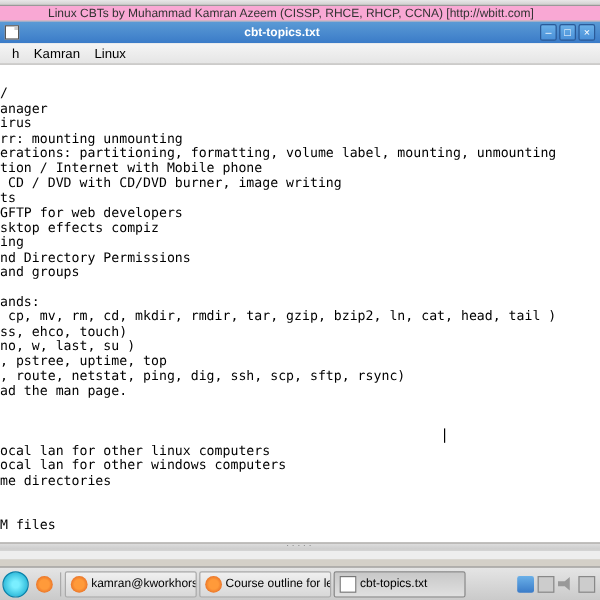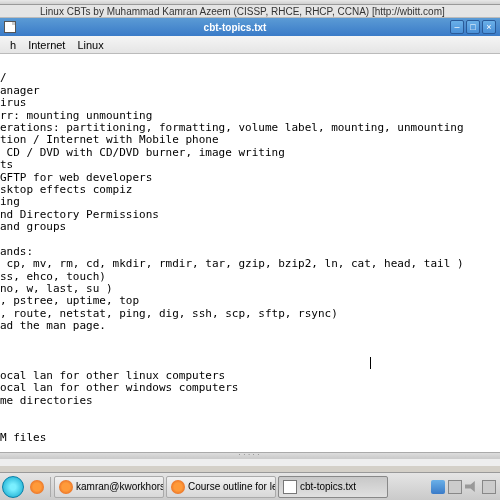--- a/index.html
+++ b/index.html
@@ -1,19 +1,19 @@
 <!DOCTYPE html>
 <html><head>
 <meta charset="utf-8">
 <style>
   * { margin: 0; padding: 0; box-sizing: border-box; }
   body { font-family: sans-serif; font-size: 11px; background: #d4d0c8; width: 500px; height: 500px; overflow: hidden; }
   
   .titlebar-outer { background: linear-gradient(#e8e8e8, #d0d0d0); height: 5px; border-bottom: 1px solid #999; }
-  .subtitle { background: #e5e5e5; color: #333; font-size: 10px; padding: 0 40px; height: 13px; line-height: 13px; border-bottom: 1px solid #bbb; overflow: hidden; white-space: nowrap; }
+  .subtitle { background: #f9a8d4; color: #333; font-size: 10px; padding: 0 40px; height: 13px; line-height: 13px; border-bottom: 1px solid #bbb; overflow: hidden; white-space: nowrap; }
   
   .window-titlebar { background: linear-gradient(#5b9bd5, #3a7bc8); color: #fff; height: 18px; display: flex; align-items: center; padding: 0 4px; font-size: 10px; }
   .window-titlebar .doc-icon { width: 12px; height: 12px; background: #fff; border: 1px solid #555; margin-right: 4px; position: relative; }
   .window-titlebar .doc-icon::after { content: ''; position: absolute; right: 0; top: 0; width: 3px; height: 3px; background: #ccc; }
   .window-title-text { flex: 1; text-align: center; font-weight: bold; }
   .window-controls { display: flex; gap: 2px; }
   .window-controls .btn { width: 14px; height: 14px; background: linear-gradient(#6ab0e8, #4a90d8); border: 1px solid #2a5a98; border-radius: 2px; display: flex; align-items: center; justify-content: center; color: #fff; font-size: 9px; cursor: pointer; }
   
   .menubar { background: linear-gradient(#f5f5f5, #e5e5e5); height: 18px; display: flex; align-items: center; padding: 0 4px; border-bottom: 1px solid #bbb; font-size: 11px; }
   .menubar .menu-item { padding: 0 6px; cursor: pointer; }
@@ -53,21 +53,21 @@
   <div class="window-title-text">cbt-topics.txt</div>
   <div class="window-controls">
     <div class="btn">–</div>
     <div class="btn">□</div>
     <div class="btn">×</div>
   </div>
 </div>
 
 <div class="menubar">
   <div class="menu-item">h</div>
-  <div class="menu-item">Internet</div>
+  <div class="menu-item">Kamran</div>
   <div class="menu-item">Linux</div>
 </div>
 
 <div class="editor" id="editor"><div class="line"></div><div class="line">/</div><div class="line">anager</div><div class="line">irus</div><div class="line">rr: mounting unmounting</div><div class="line">erations: partitioning, formatting, volume label, mounting, unmounting</div><div class="line">tion / Internet with Mobile phone</div><div class="line"> CD / DVD with CD/DVD burner, image writing</div><div class="line">ts</div><div class="line">GFTP for web developers</div><div class="line">sktop effects compiz</div><div class="line">ing</div><div class="line">nd Directory Permissions</div><div class="line">and groups</div><div class="line"></div><div class="line">ands:</div><div class="line"> cp, mv, rm, cd, mkdir, rmdir, tar, gzip, bzip2, ln, cat, head, tail )</div><div class="line">ss, ehco, touch)</div><div class="line">no, w, last, su )</div><div class="line">, pstree, uptime, top</div><div class="line">, route, netstat, ping, dig, ssh, scp, sftp, rsync)</div><div class="line">ad the man page.</div><div class="line"></div><div class="line"></div><div class="line"></div><div class="line">ocal lan for other linux computers</div><div class="line">ocal lan for other windows computers</div><div class="line">me directories</div><div class="line"></div><div class="line"></div><div class="line">M files</div><div class="line"></div><div class="cursor" style="left: 370px; top: 303px;"></div></div>
 
 <div class="resize-handle"></div>
 <div class="bottom-strip"></div>
 
 <div class="taskbar">
   <div class="start-btn"></div>

